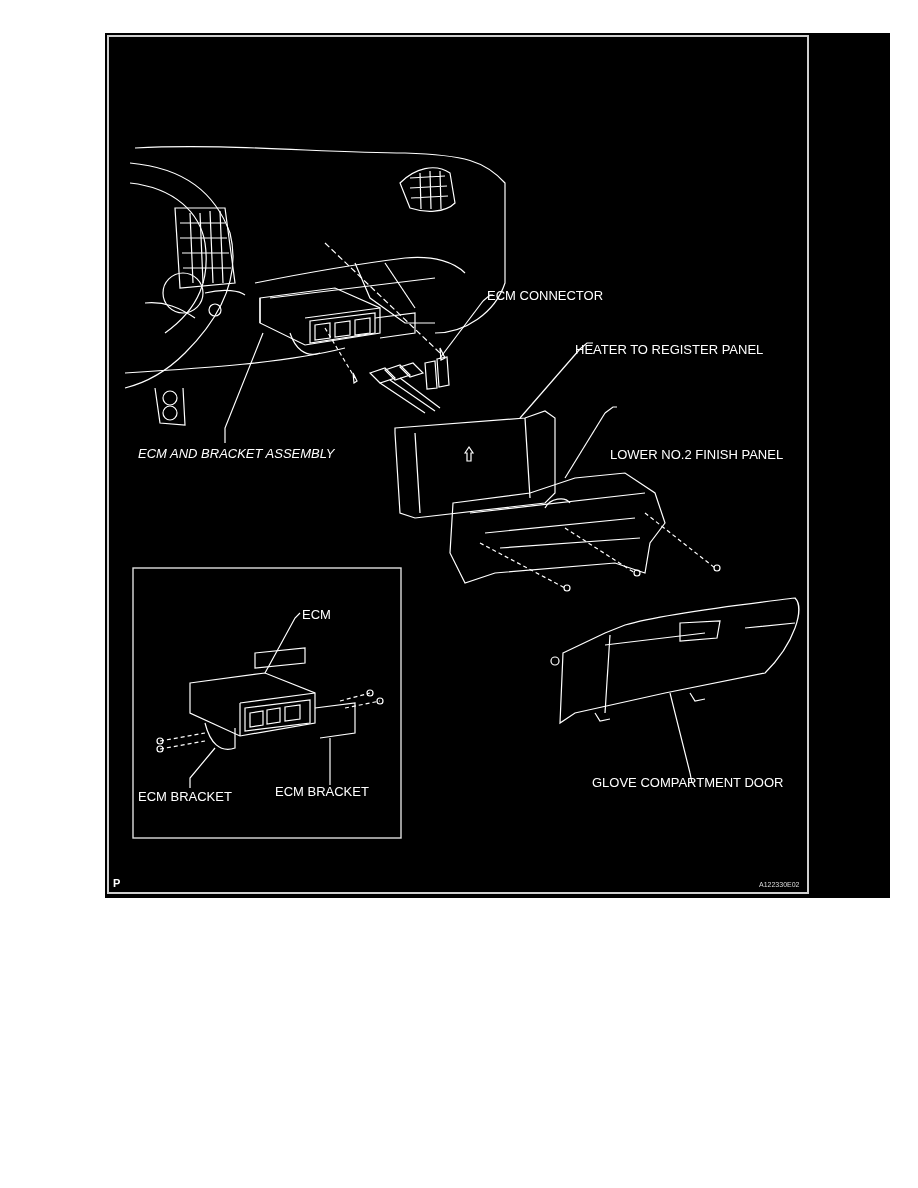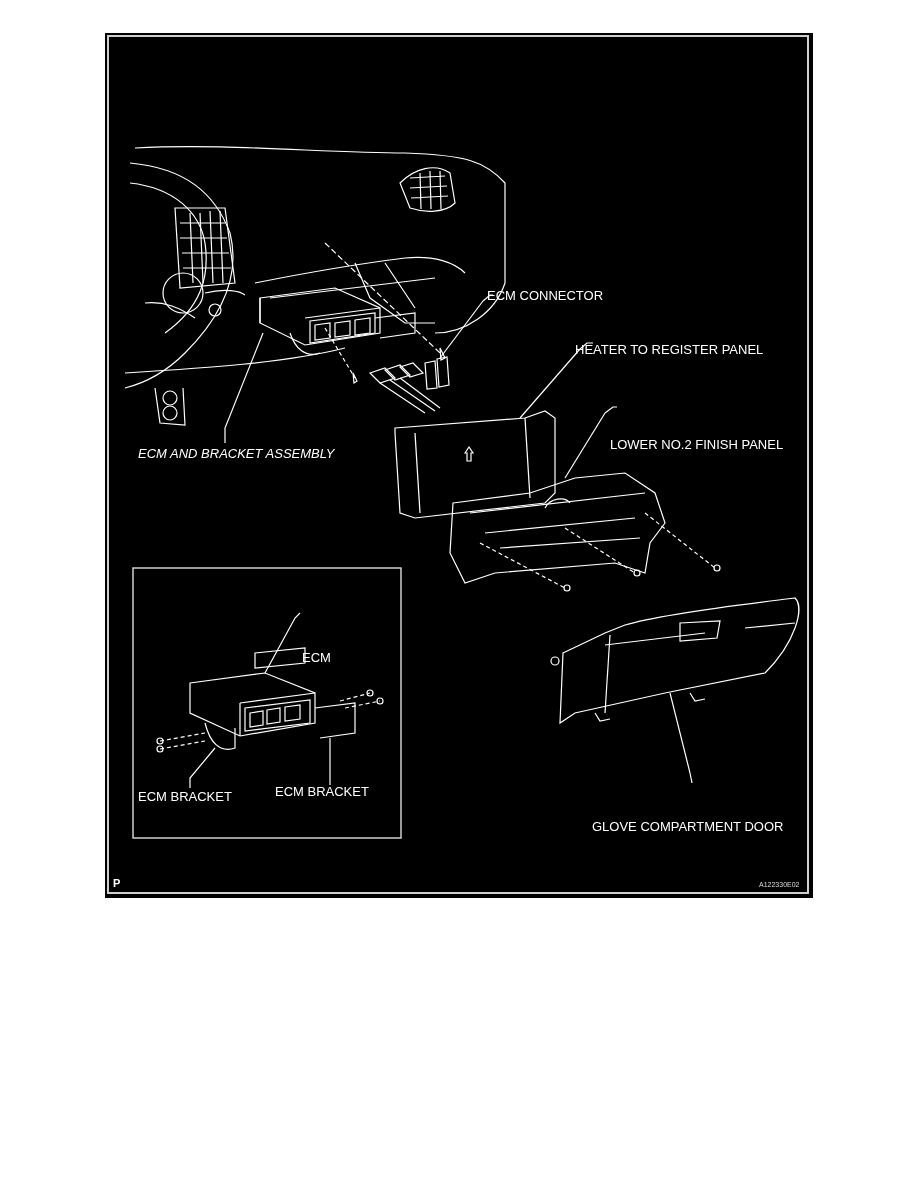--- a/index.html
+++ b/index.html
@@ -1,17 +1,17 @@
 <!DOCTYPE html>
 <html><head>
 <meta charset="utf-8">
 <style>
   html, body { margin:0; padding:0; background:#ffffff; }
   body { width:918px; height:1188px; position:relative; overflow:hidden; font-family:"Liberation Sans", sans-serif; }
-  .figure { position:absolute; left:105px; top:33px; width:708px; height:865px; background:#000; }
+  .figure { position:absolute; left:105px; top:33px; width:785px; height:865px; background:#000; }
   .frame { position:absolute; left:2px; top:2px; width:702px; height:859px; border:2px solid #cfcfcf; box-sizing:border-box; }
   svg.art { position:absolute; left:0; top:0; width:708px; height:865px; }
   .label { position:absolute; color:#fff; font-size:13px; white-space:nowrap; letter-spacing:0px; }
   .small { font-size:7px; color:#ddd; }
   .pmark { font-size:11px; font-weight:bold; }
 </style>
 </head>
 <body>
 
 <div class="figure">
@@ -119,23 +119,23 @@
       <circle cx="265" cy="660" r="3"></circle>
         <circle cx="275" cy="668" r="3"></circle>
       <path d="M160 640 L190 585 L195 580"></path>
       <path d="M110 715 L85 745 L85 755"></path>
       <path d="M225 705 L225 745 L225 752"></path>
     </g>
   </svg>
 
   <div class="label" style="left:382px; top:255px;">ECM CONNECTOR</div>
   <div class="label" style="left:470px; top:309px;">HEATER TO REGISTER PANEL</div>
-  <div class="label" style="left:505px; top:404px;">LOWER NO.2 FINISH PANEL</div>
+  <div class="label" style="left:505px; top:414px;">LOWER NO.2 FINISH PANEL</div>
   <div class="label" style="left:33px; top:413px;font-style:italic;">ECM AND BRACKET ASSEMBLY</div>
-  <div class="label" style="left:487px; top:742px;margin-top:44px;">GLOVE COMPARTMENT DOOR</div>
+  <div class="label" style="left:487px; top:742px;">GLOVE COMPARTMENT DOOR</div>
 
-  <div class="label" style="left:197px; top:574px;margin-top:43px;">ECM</div>
+  <div class="label" style="left:197px; top:574px;">ECM</div>
   <div class="label" style="left:33px; top:756px;">ECM BRACKET</div>
   <div class="label" style="left:170px; top:751px;">ECM BRACKET</div>
 
   <div class="label pmark" style="left:8px; top:844px;">P</div>
   <div class="label small" style="left:654px; top:848px;">A122330E02</div>
 </div>
 
 </body></html>

